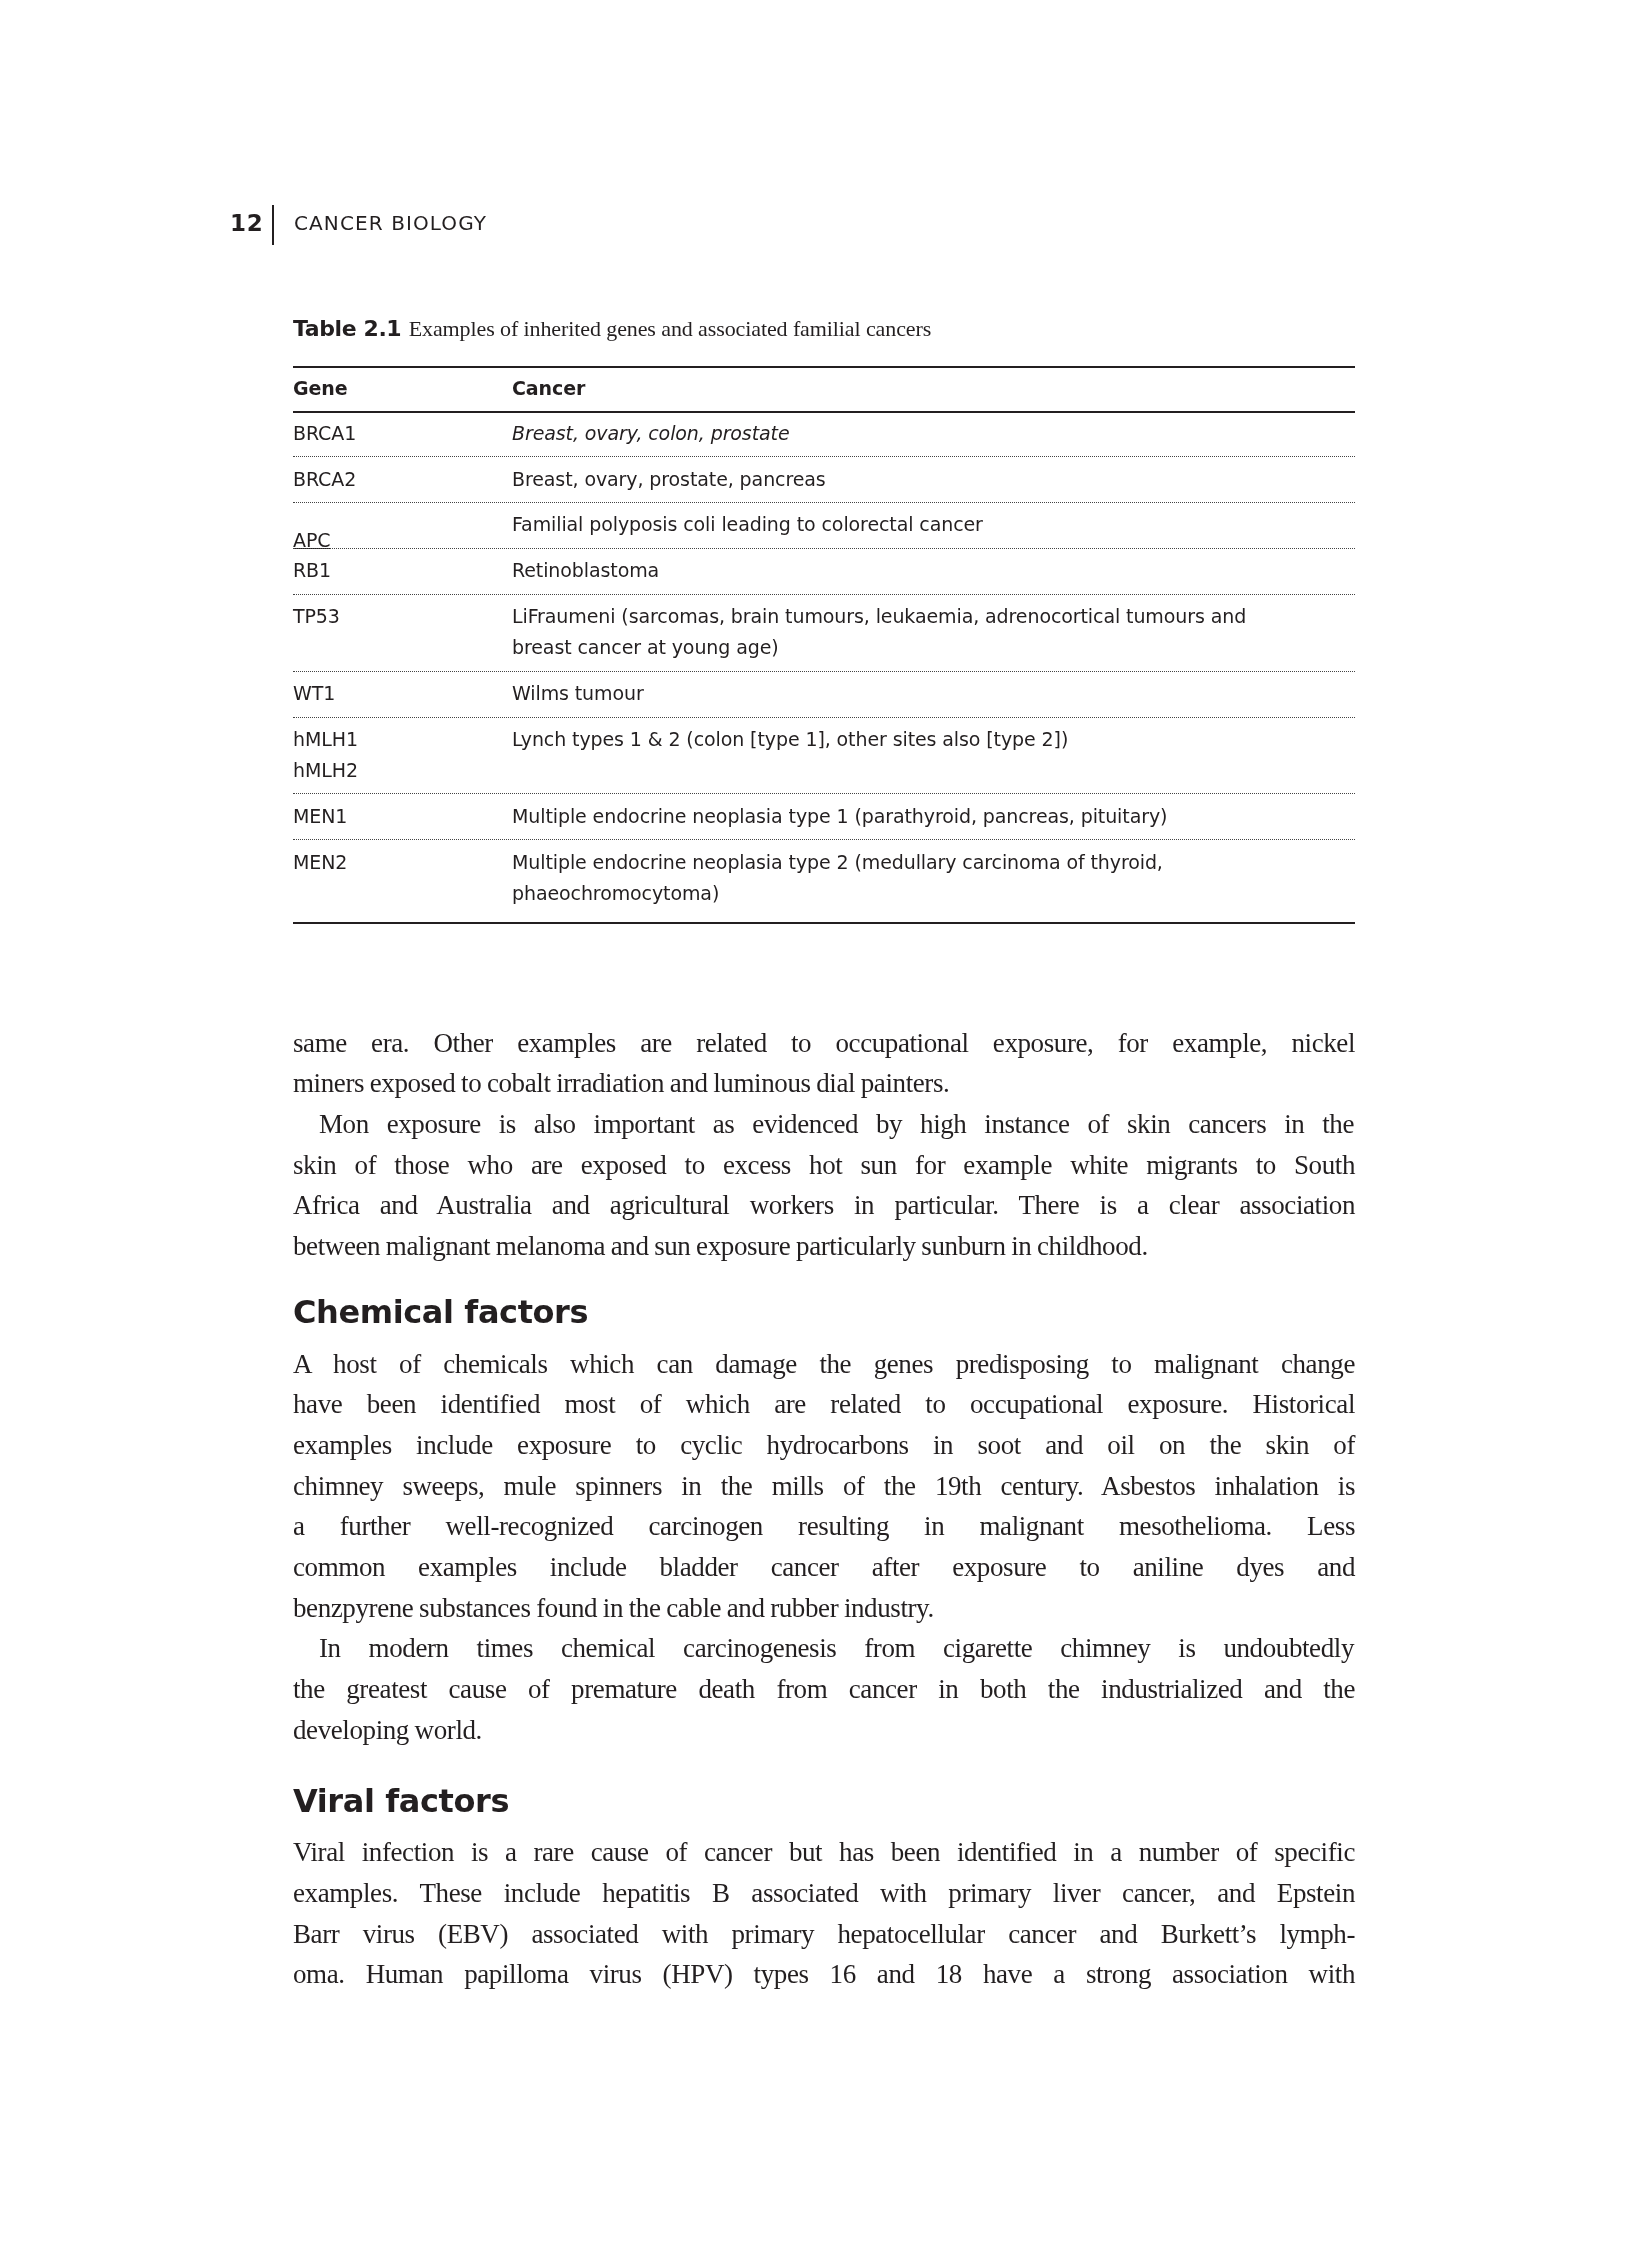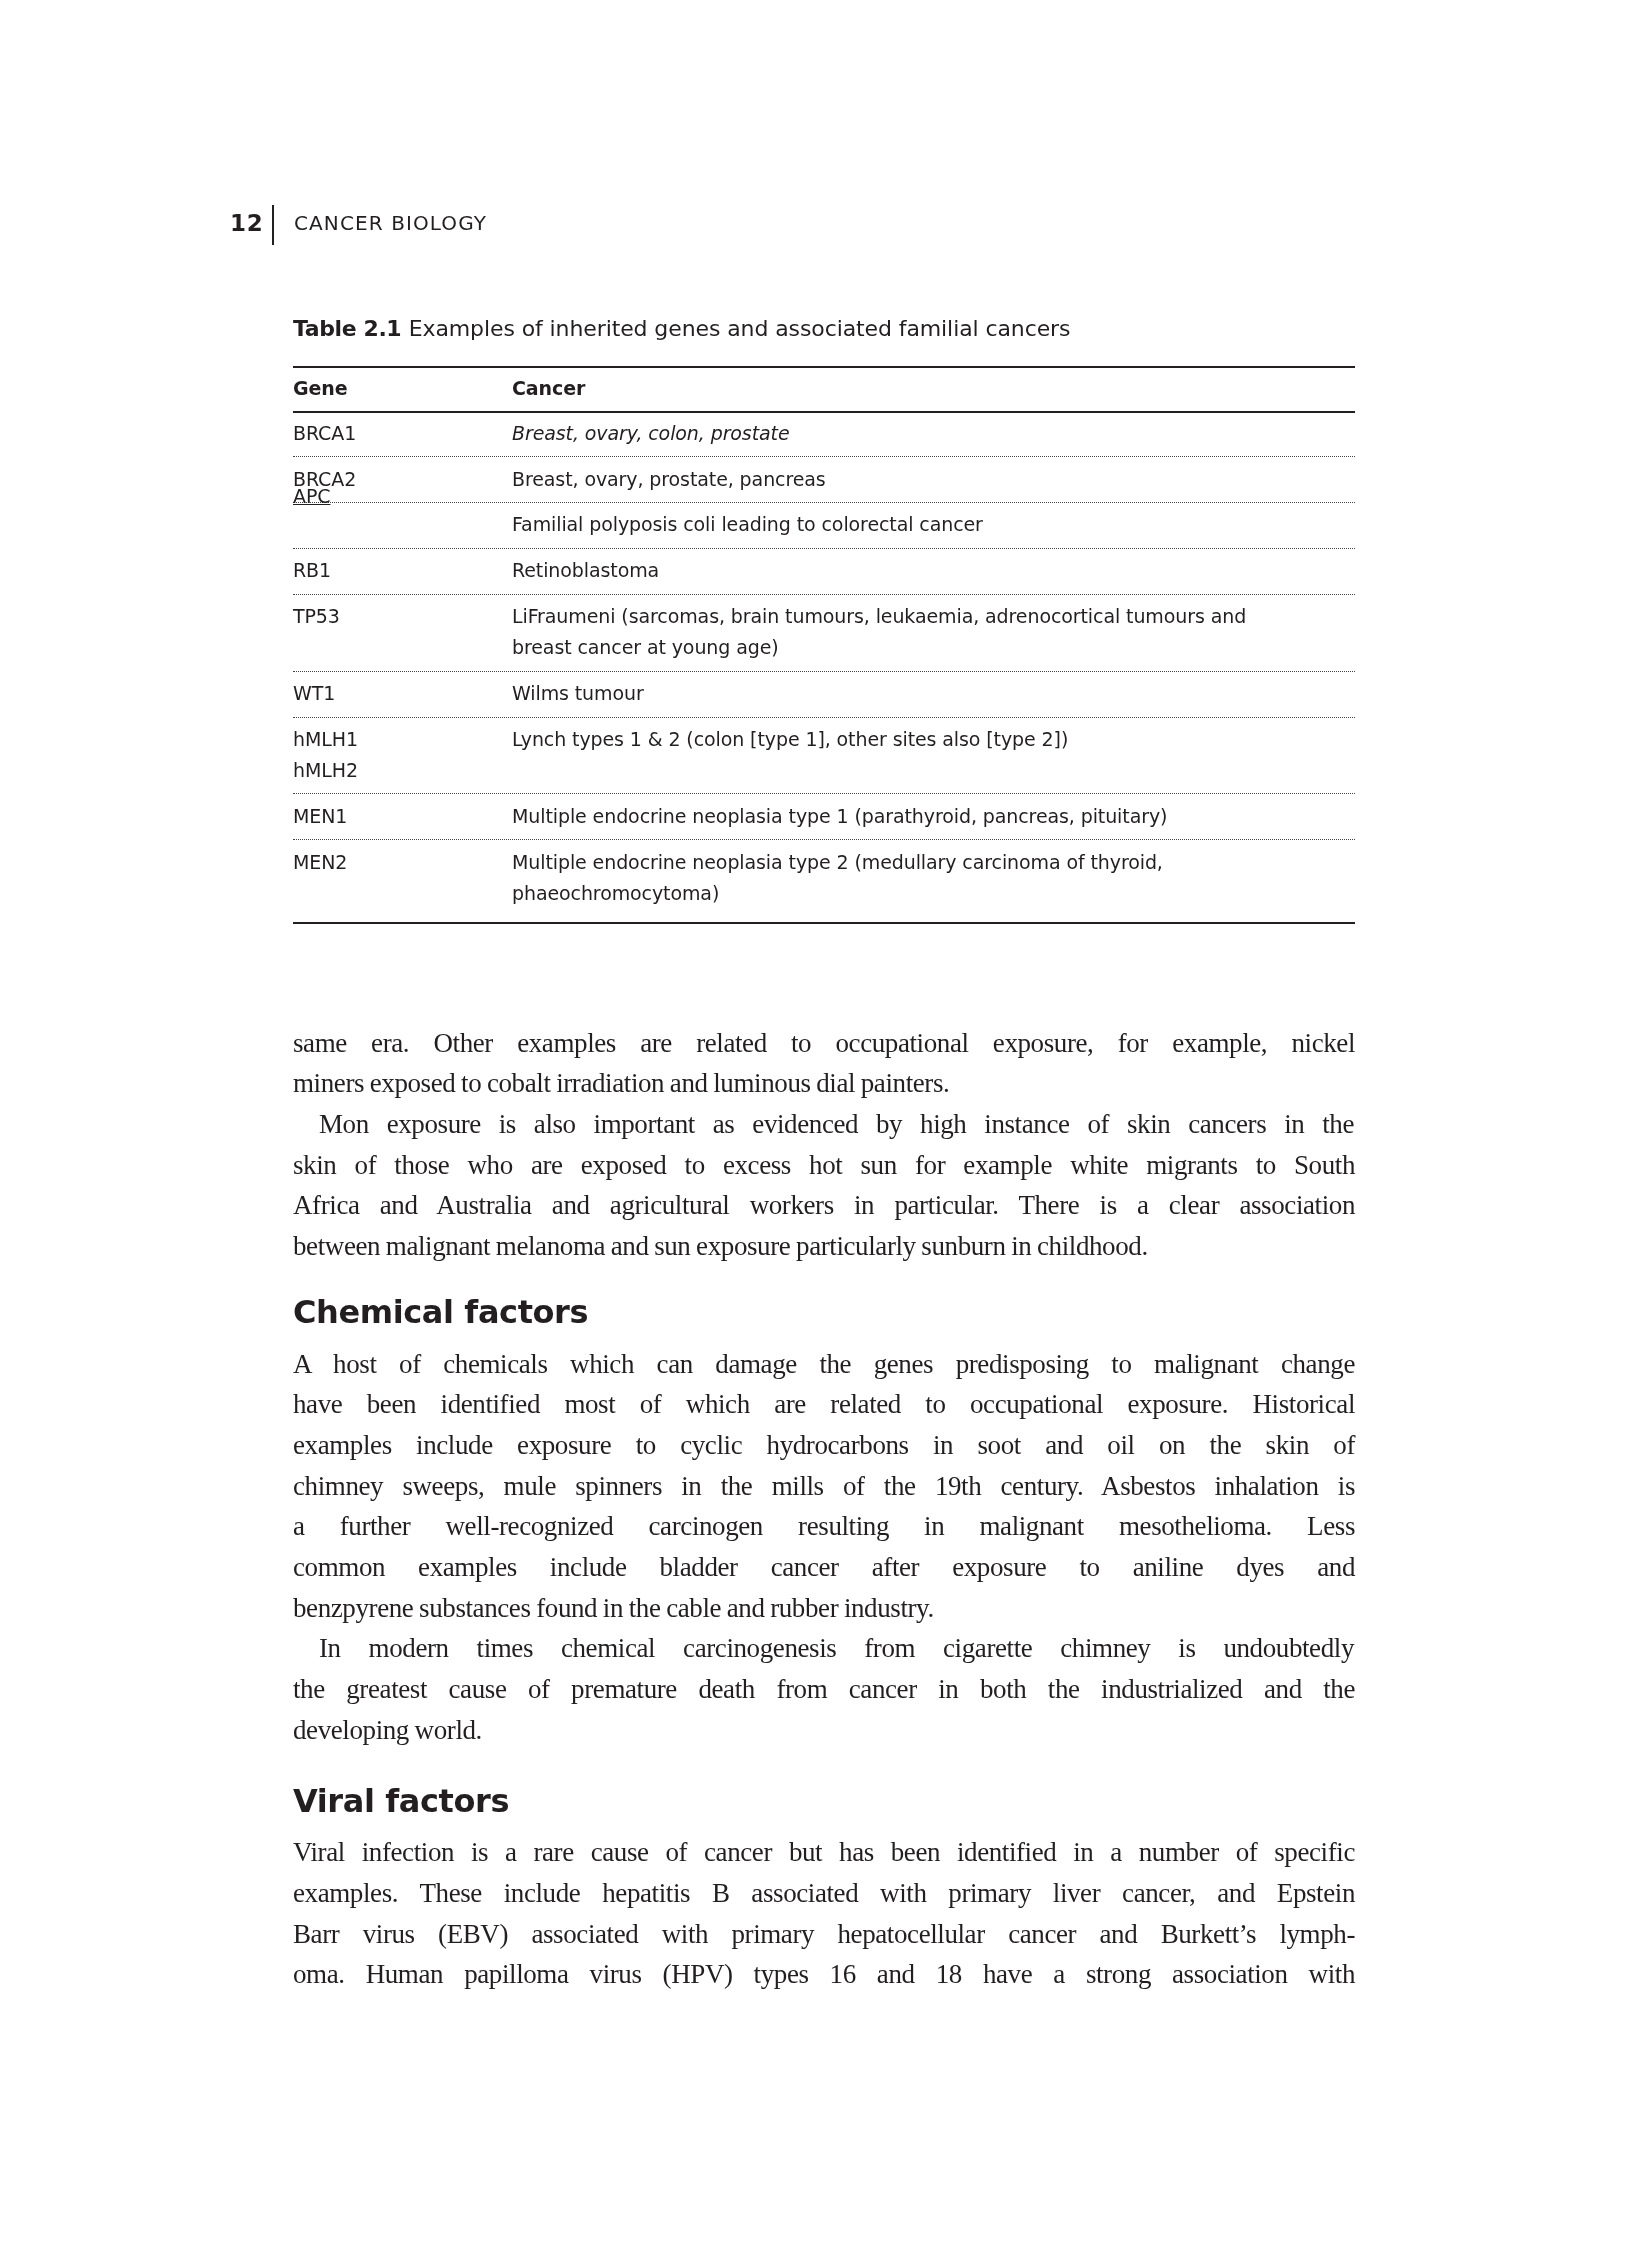--- a/index.html
+++ b/index.html
@@ -9,21 +9,21 @@
   .serif { font-family: "Liberation Serif", "DejaVu Serif", serif; }
 
   
   #page-number { left: 230px; top: 208px; font-size: 23px; font-weight: bold; line-height: 30px; letter-spacing: 0.7px; }
   #header-rule { left: 272px; top: 205px; width: 2.2px; height: 40px; background: #231f20; }
   #running-title { left: 294px; top: 210px; font-size: 20px; line-height: 27px; letter-spacing: 1.1px; }
 
   
   #table-caption { left: 293px; top: 314px; font-size: 22px; line-height: 30px; white-space: nowrap; }
   #table-caption .label { font-weight: bold; letter-spacing: -0.4px; margin-right: 7.4px; }
-  #table-caption .text { letter-spacing: -0.1px; }
+  #table-caption .text { letter-spacing: -0.1px; font-family: Liberation Serif, serif; }
   .rule { position: absolute; left: 293px; width: 1062px; height: 2.2px; background: #231f20; }
   .dot-rule { position: absolute; left: 293px; width: 1062px; height: 0; border-top: 1.5px dotted #444; }
   .tcell { position: absolute; font-size: 19px; line-height: 31px; white-space: nowrap; letter-spacing: -0.1px; }
   .tcell.head { font-weight: bold; }
   .gene { left: 293px; }
   .cancer { left: 512px; }
 
   
   .line { position: absolute; left: 293px; width: 1062px; font-size: 27px; line-height: 35px; white-space: nowrap; text-align: justify; text-align-last: justify; letter-spacing: -0.4px; word-spacing: -0.7px; }
   .line.last { text-align-last: left; }
@@ -52,21 +52,21 @@
         <div class="tcell sans gene" style="top: 418px;">BRCA1</div>
         <div class="tcell sans cancer" style="top: 418px; font-style: italic;">Breast, ovary, colon, prostate</div>
       </div>
       <div class="dot-rule" style="top: 456px;"></div>
       <div>
         <div class="tcell sans gene" style="top: 464px;">BRCA2</div>
         <div class="tcell sans cancer" style="top: 464px;">Breast, ovary, prostate, pancreas</div>
       </div>
       <div class="dot-rule" style="top: 502px;"></div>
       <div>
-        <div class="tcell sans gene" style="top: 481px; text-decoration: underline;">APC</div>
+        <div class="tcell sans gene" style="top: 525px; text-decoration: underline;">APC</div>
         <div class="tcell sans cancer" style="top: 509px;">Familial polyposis coli leading to colorectal cancer</div>
       </div>
       <div class="dot-rule" style="top: 548px;"></div>
       <div>
         <div class="tcell sans gene" style="top: 555px;">RB1</div>
         <div class="tcell sans cancer" style="top: 555px;">Retinoblastoma</div>
       </div>
       <div class="dot-rule" style="top: 594px;"></div>
       <div>
         <div class="tcell sans gene" style="top: 601px;">TP53</div>

